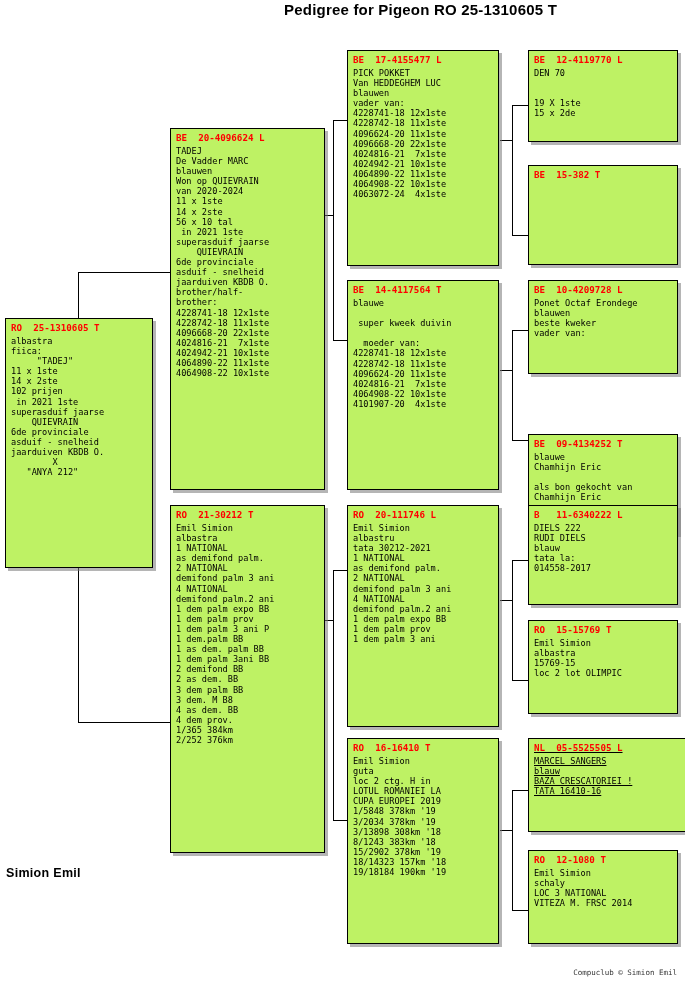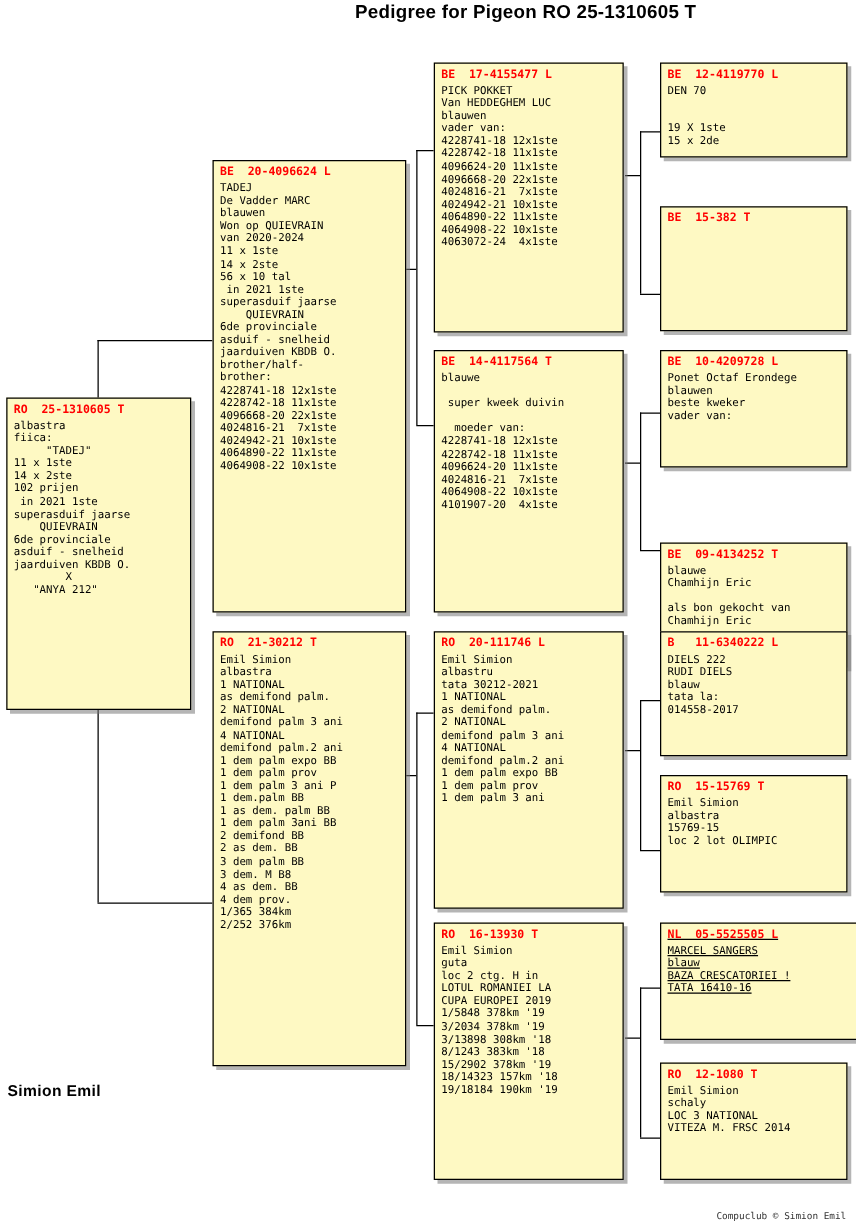--- a/index.html
+++ b/index.html
@@ -22,21 +22,21 @@
     width: 557px;
     text-align: right;
     font-family: "Liberation Sans", sans-serif;
     font-size: 15px;
     font-weight: bold;
     letter-spacing: 0.2px;
   }
   .card {
     position: absolute;
     border: 1px solid #000000;
-    background: #fef9c3;
+    background: #bef264;
     box-shadow: 3px 3px 0 0 rgba(120,120,120,0.55);
     box-sizing: border-box;
     overflow: hidden;
   }
   .card .ring {
     font-size: 9.2px;
     font-weight: bold;
     color: #ff0000;
     white-space: pre;
     padding: 3px 4px 0 5px;
@@ -238,36 +238,36 @@
 2 NATIONAL
 demifond palm 3 ani
 4 NATIONAL
 demifond palm.2 ani
 1 dem palm expo BB
 1 dem palm prov
 1 dem palm 3 ani</div>
 </div>
 
 <div class="card" style="left:347px; top:738px; width:152px; height:206px;">
-  <div class="ring">RO  16-13930 T</div>
+  <div class="ring">RO  16-16410 T</div>
   <div class="body">Emil Simion
 guta
 loc 2 ctg. H in
 LOTUL ROMANIEI LA
 CUPA EUROPEI 2019
 1/5848 378km '19
 3/2034 378km '19
 3/13898 308km '18
 8/1243 383km '18
 15/2902 378km '19
 18/14323 157km '18
 19/18184 190km '19</div>
 </div>
 
-<div class="card" style="left:528px; top:50px; width:150px; height:76px;">
+<div class="card" style="left:528px; top:50px; width:150px; height:92px;">
   <div class="ring">BE  12-4119770 L</div>
   <div class="body">DEN 70
 
 
 19 X 1ste
 15 x 2de</div>
 </div>
 
 <div class="card" style="left:528px; top:165px; width:150px; height:100px;">
   <div class="ring">BE  15-382 T</div>

